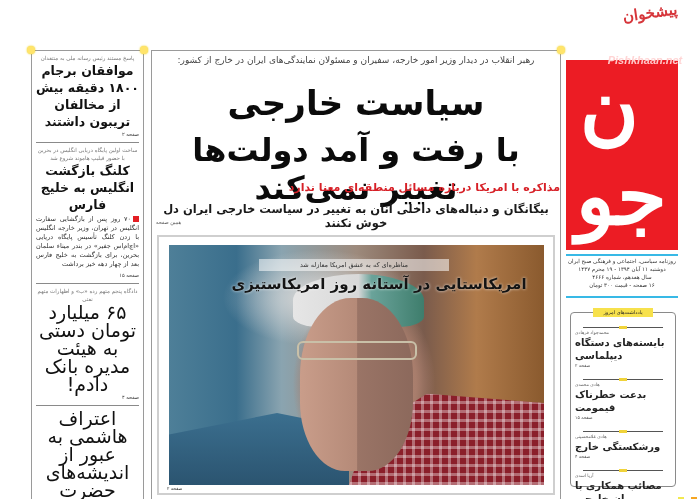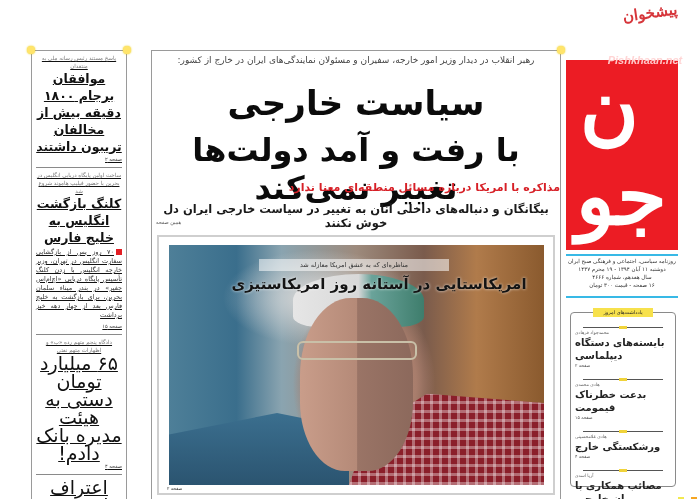--- a/index.html
+++ b/index.html
@@ -3,21 +3,21 @@
   <meta charset="utf-8">
   <style>
     * { box-sizing: border-box; margin: 0; padding: 0; }
     html, body { width: 700px; height: 499px; overflow: hidden; background: #ffffff; }
     body { position: relative; font-family: "DejaVu Sans", sans-serif; direction: rtl; color: #111; }
 
     .watermark { position: absolute; top: 4px; left: 600px; width: 100px; text-align: center; color: #d6363b; font-family: "DejaVu Serif", serif; font-size: 15px; font-weight: bold; transform: rotate(-8deg); }
     .watermark-url { position: absolute; top: 54px; left: 590px; width: 110px; text-align: center; color: rgba(255,210,210,0.95); font-family: "Liberation Sans", sans-serif; font-style: italic; font-weight: bold; font-size: 11px; direction: ltr; z-index: 3; }
 
     
-    .left-col { position: absolute; left: 31px; top: 50px; width: 96px; height: 449px; border-left: 1px solid #9a9a9a; border-right: 1px solid #9a9a9a; border-top: 1px solid #9a9a9a; padding: 0 4px; text-decoration: underline; }
+    .left-col { position: absolute; left: 31px; top: 50px; width: 113px; height: 449px; border-left: 1px solid #9a9a9a; border-right: 1px solid #9a9a9a; border-top: 1px solid #9a9a9a; padding: 0 4px; }
     .corner-dot { position: absolute; width: 8px; height: 8px; background: #ffe46b; border-radius: 50%; box-shadow: 0 0 2px #e8c800; }
     .lc-item { text-align: center; padding: 3px 0 4px; border-bottom: 1px solid #8a8a8a; }
     .lc-kicker { font-size: 5.5px; color: #777; line-height: 8px; }
     .lc-title { font-size: 12.5px; font-weight: bold; line-height: 17px; color: #111; }
     .lc-title.light { font-weight: normal; font-size: 19px; line-height: 18px; }
     .lc-page { font-size: 5px; color: #333; text-align: right; line-height: 8px; }
     .lc-body { font-size: 6.5px; line-height: 9px; color: #333; text-align: justify; padding: 2px 0; }
     .red-square { display: inline-block; width: 6px; height: 6px; background: #e31e24; margin-left: 2px; vertical-align: middle; }
 
     

